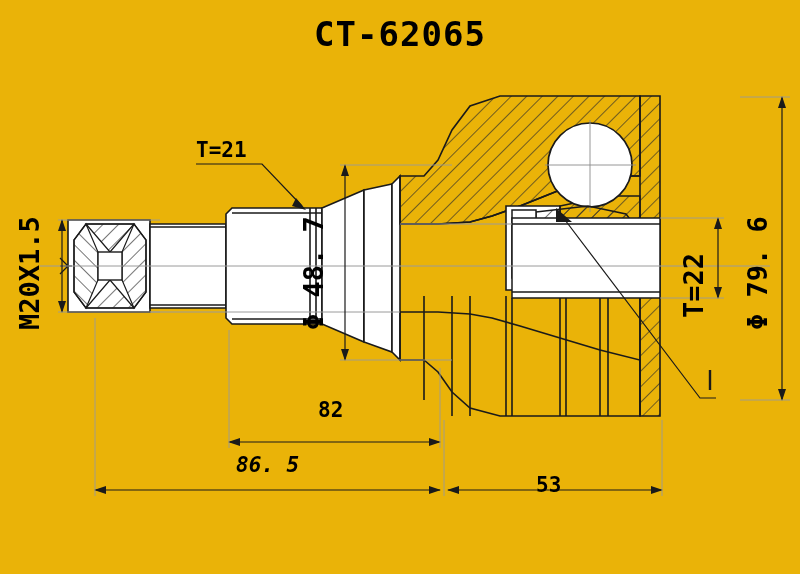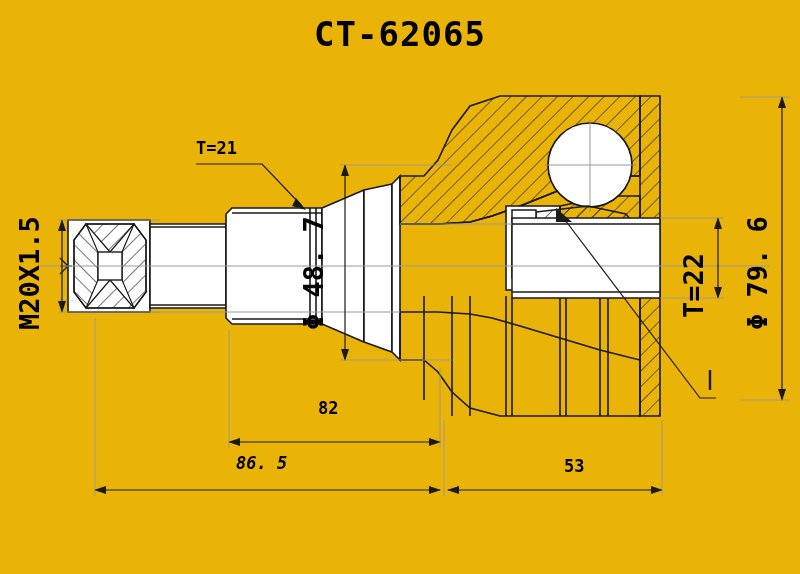--- a/index.html
+++ b/index.html
@@ -41,21 +41,21 @@
   }
   
   .dim {
     position: absolute;
     font-family: "DejaVu Sans Mono", monospace;
     font-weight: bold;
     color: #000000;
     white-space: pre;
     line-height: 1;
   }
-  .dim-h { font-size: 17px; }
+  .dim-h { font-size: 21px; }
   .dim-v {
     font-size: 27px;
     transform-origin: 0 0;
   }
 </style>
 </head>
 <body>
 
 <div id="drawing-root">
 
@@ -241,15 +241,15 @@
   <div class="dim dim-v" style="left:300px; top:330px; transform: rotate(-90deg);">Φ 48. 7</div>
 
   <div class="dim dim-v" style="left:680px; top:318px; transform: rotate(-90deg);">T=22</div>
 
   <div class="dim dim-v" style="left:744px; top:330px; transform: rotate(-90deg);">Φ 79. 6</div>
 
   <div class="dim dim-h" style="left:318px; top:400px;">82</div>
 
   <div class="dim dim-h" style="left:236px; top:455px;font-style:italic;">86. 5</div>
 
-  <div class="dim dim-h" style="left:536px; top:458px;margin-left:28px;">53</div>
+  <div class="dim dim-h" style="left:536px; top:475px;">53</div>
 
 </div>
 
 </body></html>

